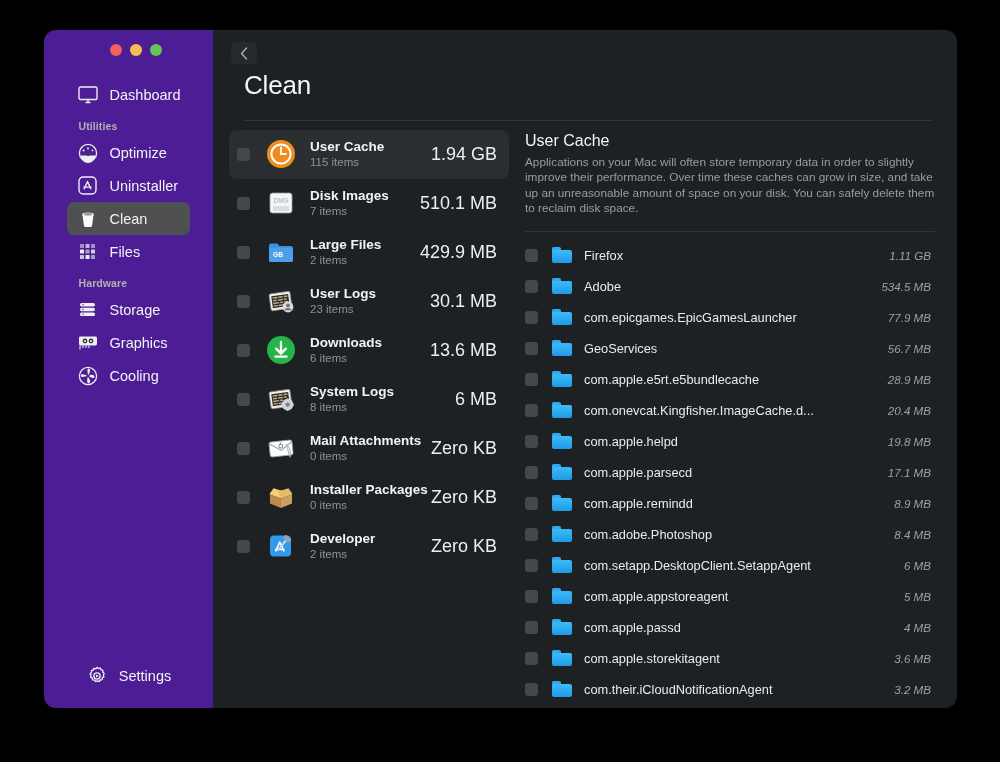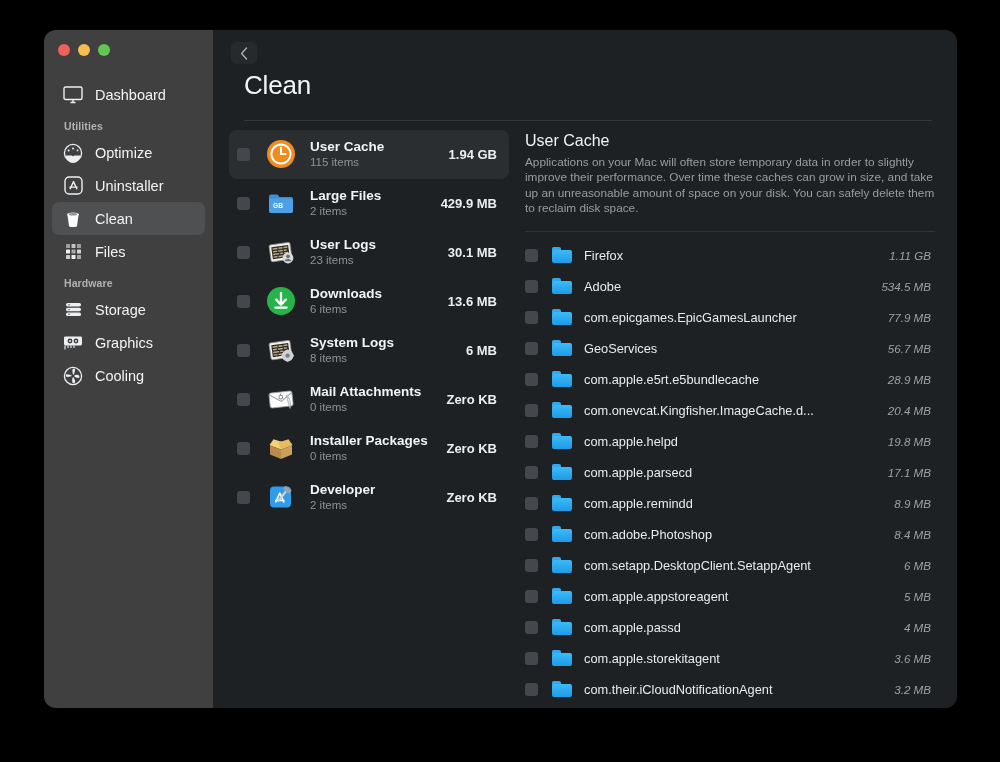--- a/index.html
+++ b/index.html
@@ -17,25 +17,26 @@
     width: 913px; height: 678px;
     border-radius: 12px;
     overflow: hidden;
     display: flex;
     box-shadow: 0 14px 44px rgba(0,0,0,0.85), 0 0 0 0.5px rgba(255,255,255,0.05);
   }
 
   
   #sidebar {
     width: 169px;
-    background: #404040;
+    background: #4c1d95;
     flex: 0 0 169px;
     display: flex;
     flex-direction: column;
     position: relative;
+    align-items: center;
   }
   .traffic {
     display: flex;
     gap: 8px;
     padding: 14px 0 0 14px;
   }
   .light { width: 12px; height: 12px; border-radius: 50%; }
   .light.red { background: #f1605a; }
   .light.yellow { background: #f5bd4f; }
   .light.green { background: #62c554; }
@@ -132,23 +133,23 @@
     font-weight: 600;
     line-height: 17px;
     white-space: nowrap;
   }
   .cat-sub {
     font-size: 11.5px;
     color: #8f9295;
     line-height: 15px;
   }
   .cat-size {
-    font-size: 13px;
+    font-size: 18px;
     color: #eceeef;
-    font-weight: 700;
+    font-weight: 400;
     white-space: nowrap;
     margin-left: 8px;
   }
 
   
   #detail {
     flex: 1 1 auto;
     padding: 11px 22px 0 0;
     min-width: 0;
     display: flex;
@@ -347,20 +348,32 @@
               <path d="M10 10 C6.2 10.5 3.4 12 2.9 9.4 C2.5 7.3 6.8 8.6 10 10Z"></path>
             </g>
             <circle cx="10" cy="10" r="1.6" fill="#3b3d3f"></circle>
           </svg>
         </span>
         <span>Cooling</span>
       </div>
 
     </div>
 
+    <div id="settings-area">
+      <div class="nav-item">
+        <span class="nav-icon">
+          <svg width="20" height="20" viewBox="0 0 20 20">
+            <path d="M10 1.4l1.5 1.1 1.8-.4.8 1.7 1.8.5-.1 1.9 1.4 1.3-.9 1.6.6 1.8-1.6.9-.2 1.9-1.9.3-1.1 1.5-1.7-.7-1.7.8-1.2-1.5-1.9-.2-.3-1.9-1.7-.8.5-1.8-1-1.6 1.4-1.3v-1.9l1.8-.6.7-1.7 1.8.5z" fill="none" stroke="#eceef0" stroke-width="1.35" stroke-linejoin="round"></path>
+            <circle cx="10" cy="10" r="3.1" fill="none" stroke="#eceef0" stroke-width="1.35"></circle>
+            <path d="M9 8.4l2.8 1.6L9 11.6z" fill="#eceef0"></path>
+          </svg>
+        </span>
+        <span>Settings</span>
+      </div>
+    </div>
   </div>
 
   <div id="main">
 
     <div id="topbar">
       <div class="back-btn">
         <svg width="8" height="13" viewBox="0 0 8 13">
           <path d="M6.5 1 L1.6 6.5 L6.5 12" fill="none" stroke="#a9acaf" stroke-width="1.4" stroke-linecap="round" stroke-linejoin="round"></path>
         </svg>
       </div>
@@ -379,20 +392,35 @@
       <circle cx="15" cy="15" r="14" fill="#f08b1d"></circle>
       <circle cx="15" cy="15" r="9.6" fill="none" stroke="#ffffff" stroke-width="2"></circle>
       <path d="M15 8.6V15h4.6" fill="none" stroke="#ffffff" stroke-width="2" stroke-linecap="round"></path>
     </svg>
             </div>
             <div class="cat-text">
               <div class="cat-name">User Cache</div>
               <div class="cat-sub">115 items</div>
             </div>
             <div class="cat-size">1.94 GB</div>
+          </div>
+          <div class="cat-row">
+            <div class="cbox"></div>
+            <div class="cat-icon">
+              <svg width="30" height="30" viewBox="0 0 30 30">
+      <rect x="4" y="5" width="22" height="20" rx="2.5" fill="#f4f5f6" stroke="#9aa0a6" stroke-width="0.8"></rect>
+      <rect x="7" y="18" width="16" height="5" rx="1" fill="#d9dde1"></rect>
+      <text x="15" y="15" font-family="Liberation Sans, sans-serif" font-size="6.4" font-weight="bold" fill="#b9bec4" text-anchor="middle">DMG</text>
+    </svg>
+            </div>
+            <div class="cat-text">
+              <div class="cat-name">Disk Images</div>
+              <div class="cat-sub">7 items</div>
+            </div>
+            <div class="cat-size">510.1 MB</div>
           </div>
           <div class="cat-row">
             <div class="cbox"></div>
             <div class="cat-icon">
               <svg width="30" height="30" viewBox="0 0 30 30">
       <path d="M3 8.5a2 2 0 0 1 2-2h6.5l2 2.4H25a2 2 0 0 1 2 2V23a2 2 0 0 1-2 2H5a2 2 0 0 1-2-2z" fill="#3d8fd6"></path>
       <rect x="3" y="10.5" width="24" height="14.5" rx="2" fill="#4da0e8"></rect>
       <text x="12" y="20" font-family="Liberation Sans, sans-serif" font-size="6.6" font-weight="bold" fill="#ffffff" text-anchor="middle">GB</text>
     </svg>
             </div>

